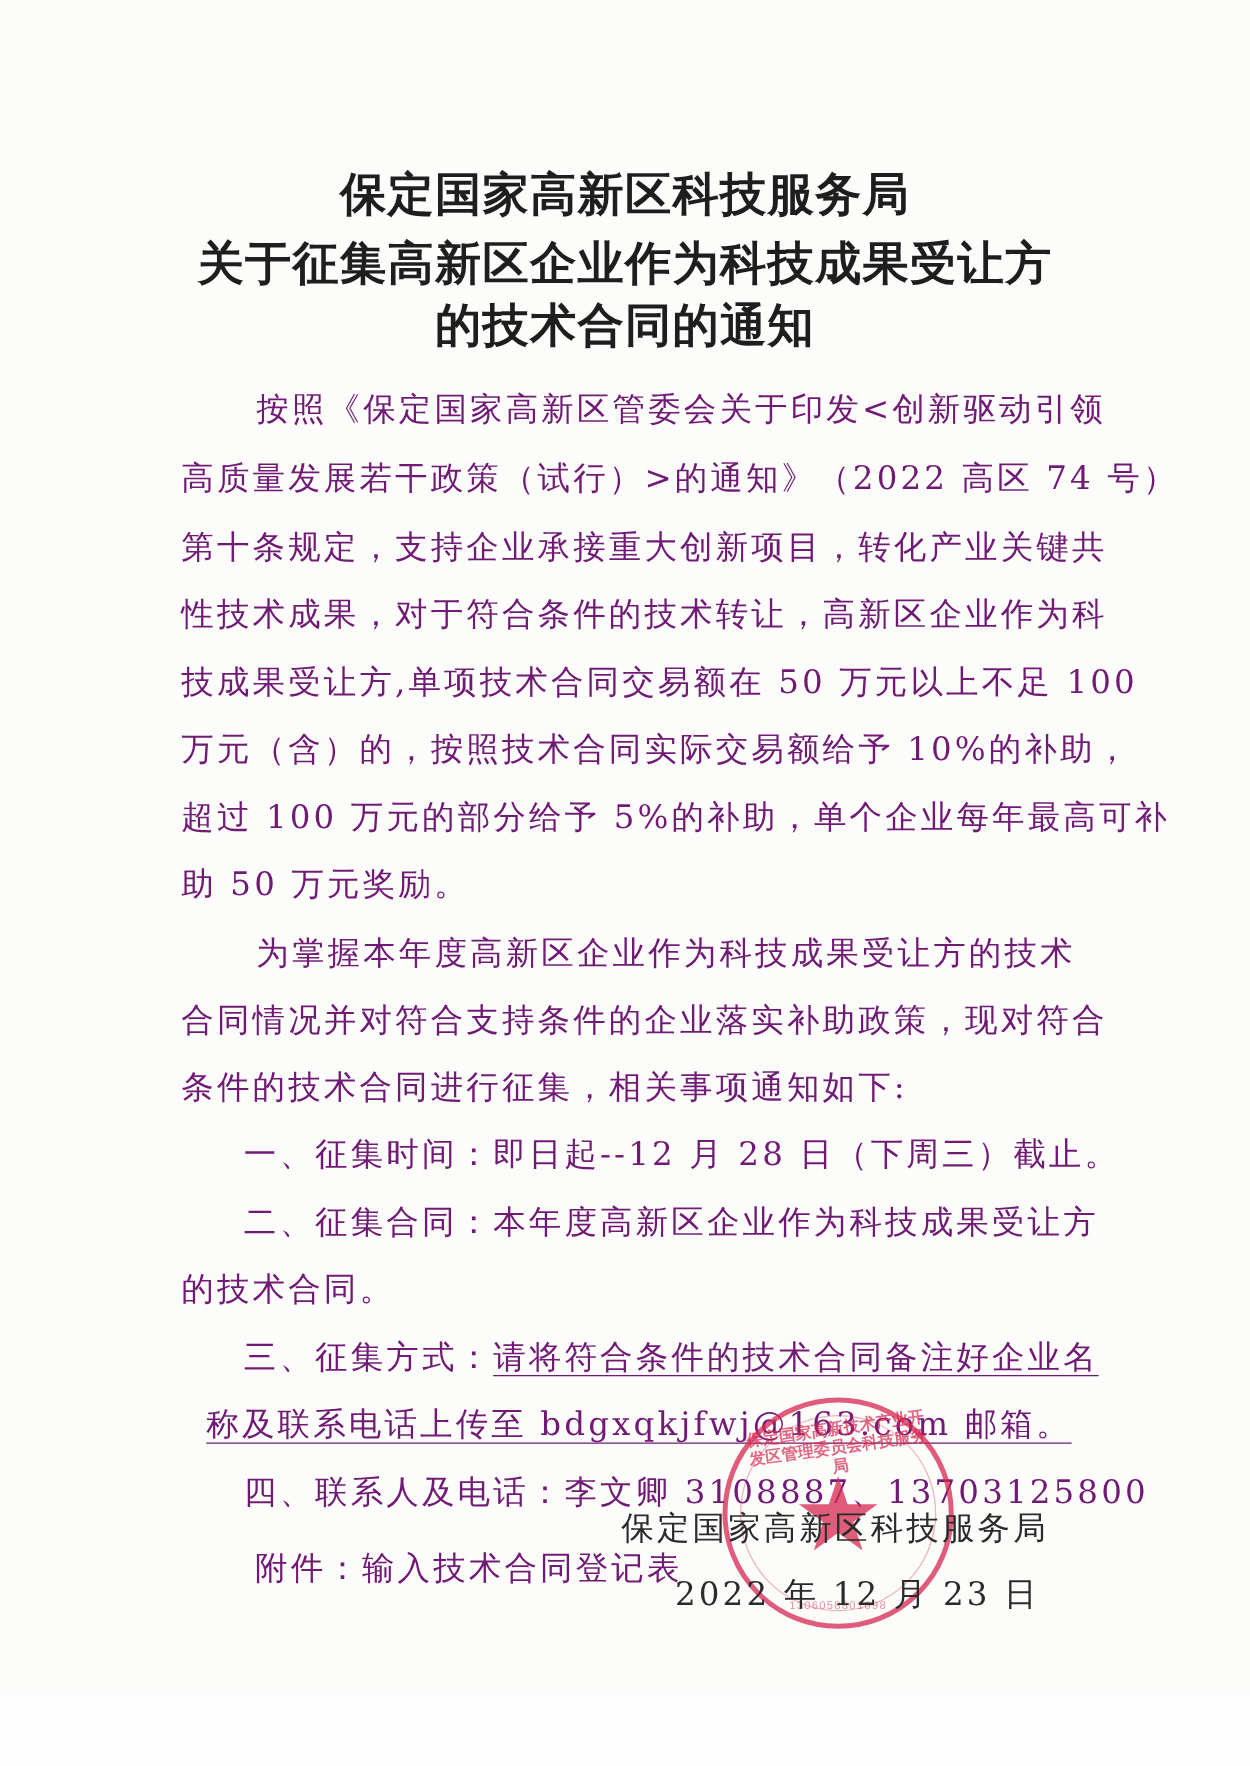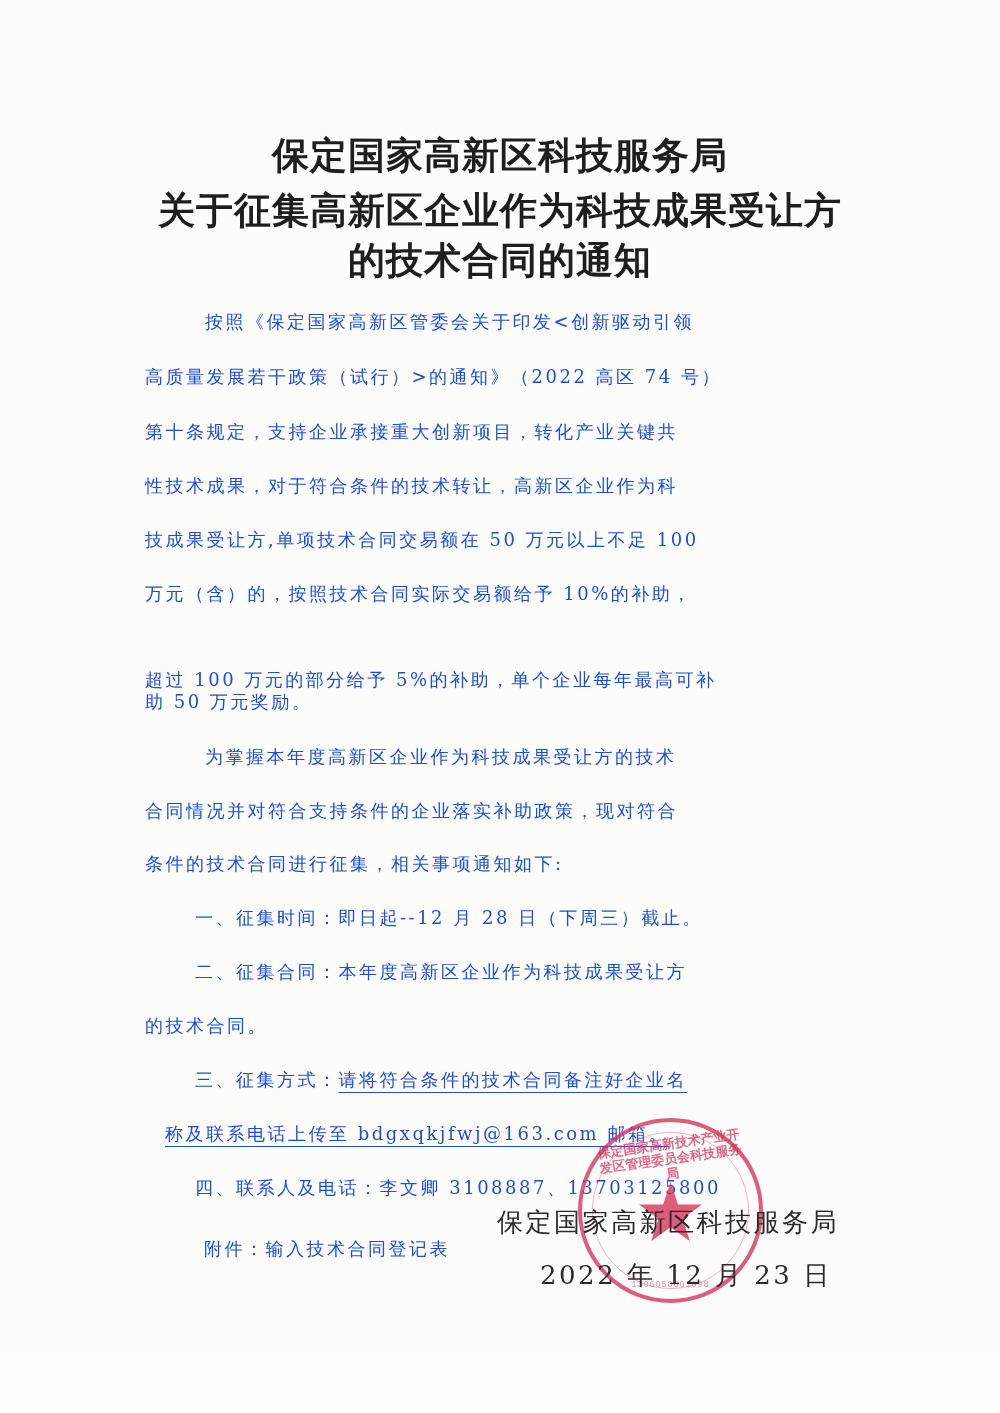--- a/index.html
+++ b/index.html
@@ -10,21 +10,21 @@
   .page { position: absolute; left: 0; top: 0; width: 1000px; height: 1351px; background: #fcfcfb; }
   .title {
     position: absolute; left: 0; width: 1000px; text-align: center;
     font-family: "DejaVu Sans", "Liberation Sans", sans-serif; font-weight: bold;
     font-size: 37px; color: #1e1e1e; letter-spacing: 1px;
   }
   .t1 { top: 131px; }
   .t2 { top: 186px; }
   .t3 { top: 236px; }
   .line {
-    position: absolute; left: 145px; font-size: 18px; white-space: nowrap; color: #1d4ed8;
+    position: absolute; left: 145px; font-size: 26px; white-space: nowrap; color: #701a75;
     letter-spacing: 2.5px;
   }
   .u { text-decoration: underline; text-underline-offset: 6px; text-decoration-thickness: 1px; }
   .stamp {
     position: absolute; left: 578px; top: 1118px; width: 185px; height: 185px; border-radius: 50%;
     border: 4px solid rgba(214, 40, 80, 0.75); box-sizing: border-box;
   }
   .stamp-inner {
     position: absolute; left: 10px; top: 10px; right: 10px; bottom: 10px; border-radius: 50%;
     border: 1px solid rgba(214, 40, 80, 0.35);
@@ -51,21 +51,21 @@
   <div class="title t1">保定国家高新区科技服务局</div>
   <div class="title t2">关于征集高新区企业作为科技成果受让方</div>
   <div class="title t3">的技术合同的通知</div>
 
   <div class="line" style="top:310px; left:205px;">按照《保定国家高新区管委会关于印发&lt;创新驱动引领</div>
   <div class="line" style="top:365px;">高质量发展若干政策（试行）&gt;的通知》（2022 高区 74 号）</div>
   <div class="line" style="top:420px;">第十条规定，支持企业承接重大创新项目，转化产业关键共</div>
   <div class="line" style="top:474px;">性技术成果，对于符合条件的技术转让，高新区企业作为科</div>
   <div class="line" style="top:528px;">技成果受让方,单项技术合同交易额在 50 万元以上不足 100</div>
   <div class="line" style="top:582px;">万元（含）的，按照技术合同实际交易额给予 10%的补助，</div>
-  <div class="line" style="top:668px;">超过 100 万元的部分给予 5%的补助，单个企业每年最高可补</div>
+  <div class="line" style="top:636px;">超过 100 万元的部分给予 5%的补助，单个企业每年最高可补</div>
   <div class="line" style="top:690px;">助 50 万元奖励。</div>
 
   <div class="line" style="top:745px; left:205px;">为掌握本年度高新区企业作为科技成果受让方的技术</div>
   <div class="line" style="top:799px;">合同情况并对符合支持条件的企业落实补助政策，现对符合</div>
   <div class="line" style="top:852px;">条件的技术合同进行征集，相关事项通知如下:</div>
 
   <div class="line" style="top:906px; left:195px;">一、征集时间：即日起--12 月 28 日（下周三）截止。</div>
 
   <div class="line" style="top:1014px;">的技术合同。</div>
   <div class="line" style="top:960px; left:195px;">二、征集合同：本年度高新区企业作为科技成果受让方</div>

